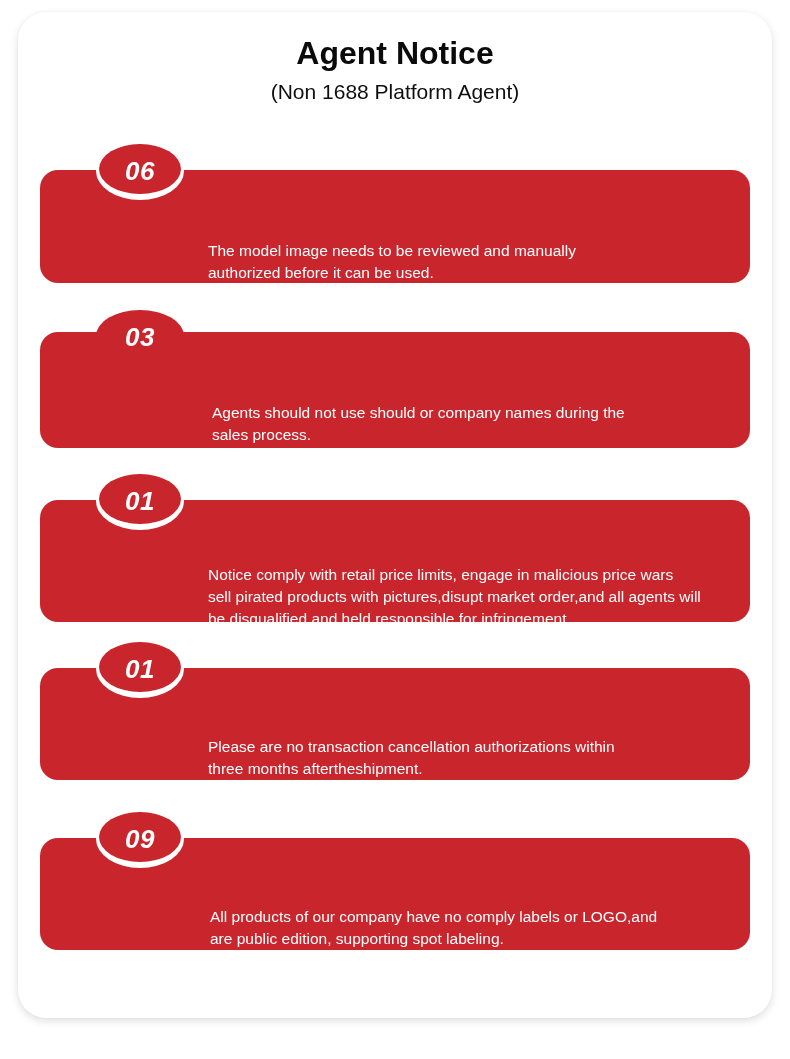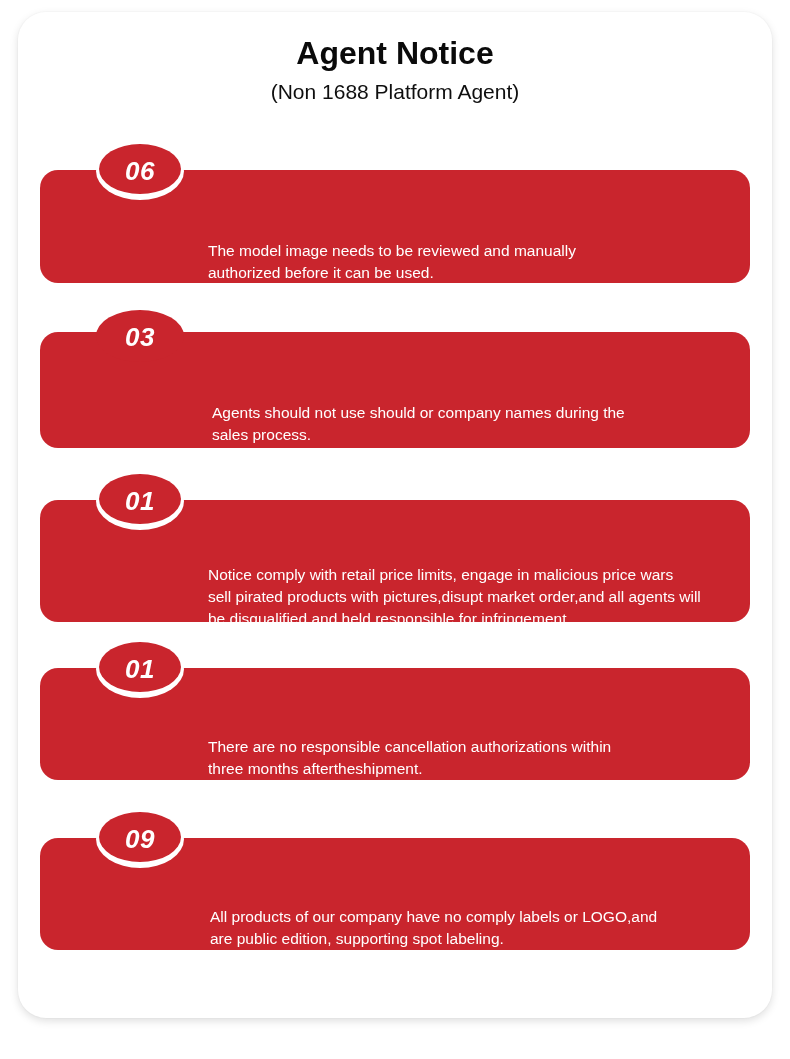--- a/index.html
+++ b/index.html
@@ -185,21 +185,21 @@
 be disqualified and held responsible for infringement.</div>
     </div>
 
     <div class="row" style="top:628px;">
       <div class="card" style="height:112px;"></div>
       <div class="badge">
         <div class="ring"></div>
         <div class="disc"></div>
         <div class="num">01</div>
       </div>
-      <div class="card-text" style="left:168px; top:60px; width:530px;">There are no responsible cancellation authorizations within
+      <div class="card-text" style="left:168px; top:60px; width:530px;">Please are no transaction cancellation authorizations within
 three months aftertheshipment.</div>
     </div>
 
     <div class="row" style="top:798px;">
       <div class="card" style="height:112px;"></div>
       <div class="badge">
         <div class="ring"></div>
         <div class="disc"></div>
         <div class="num">09</div>
       </div>

